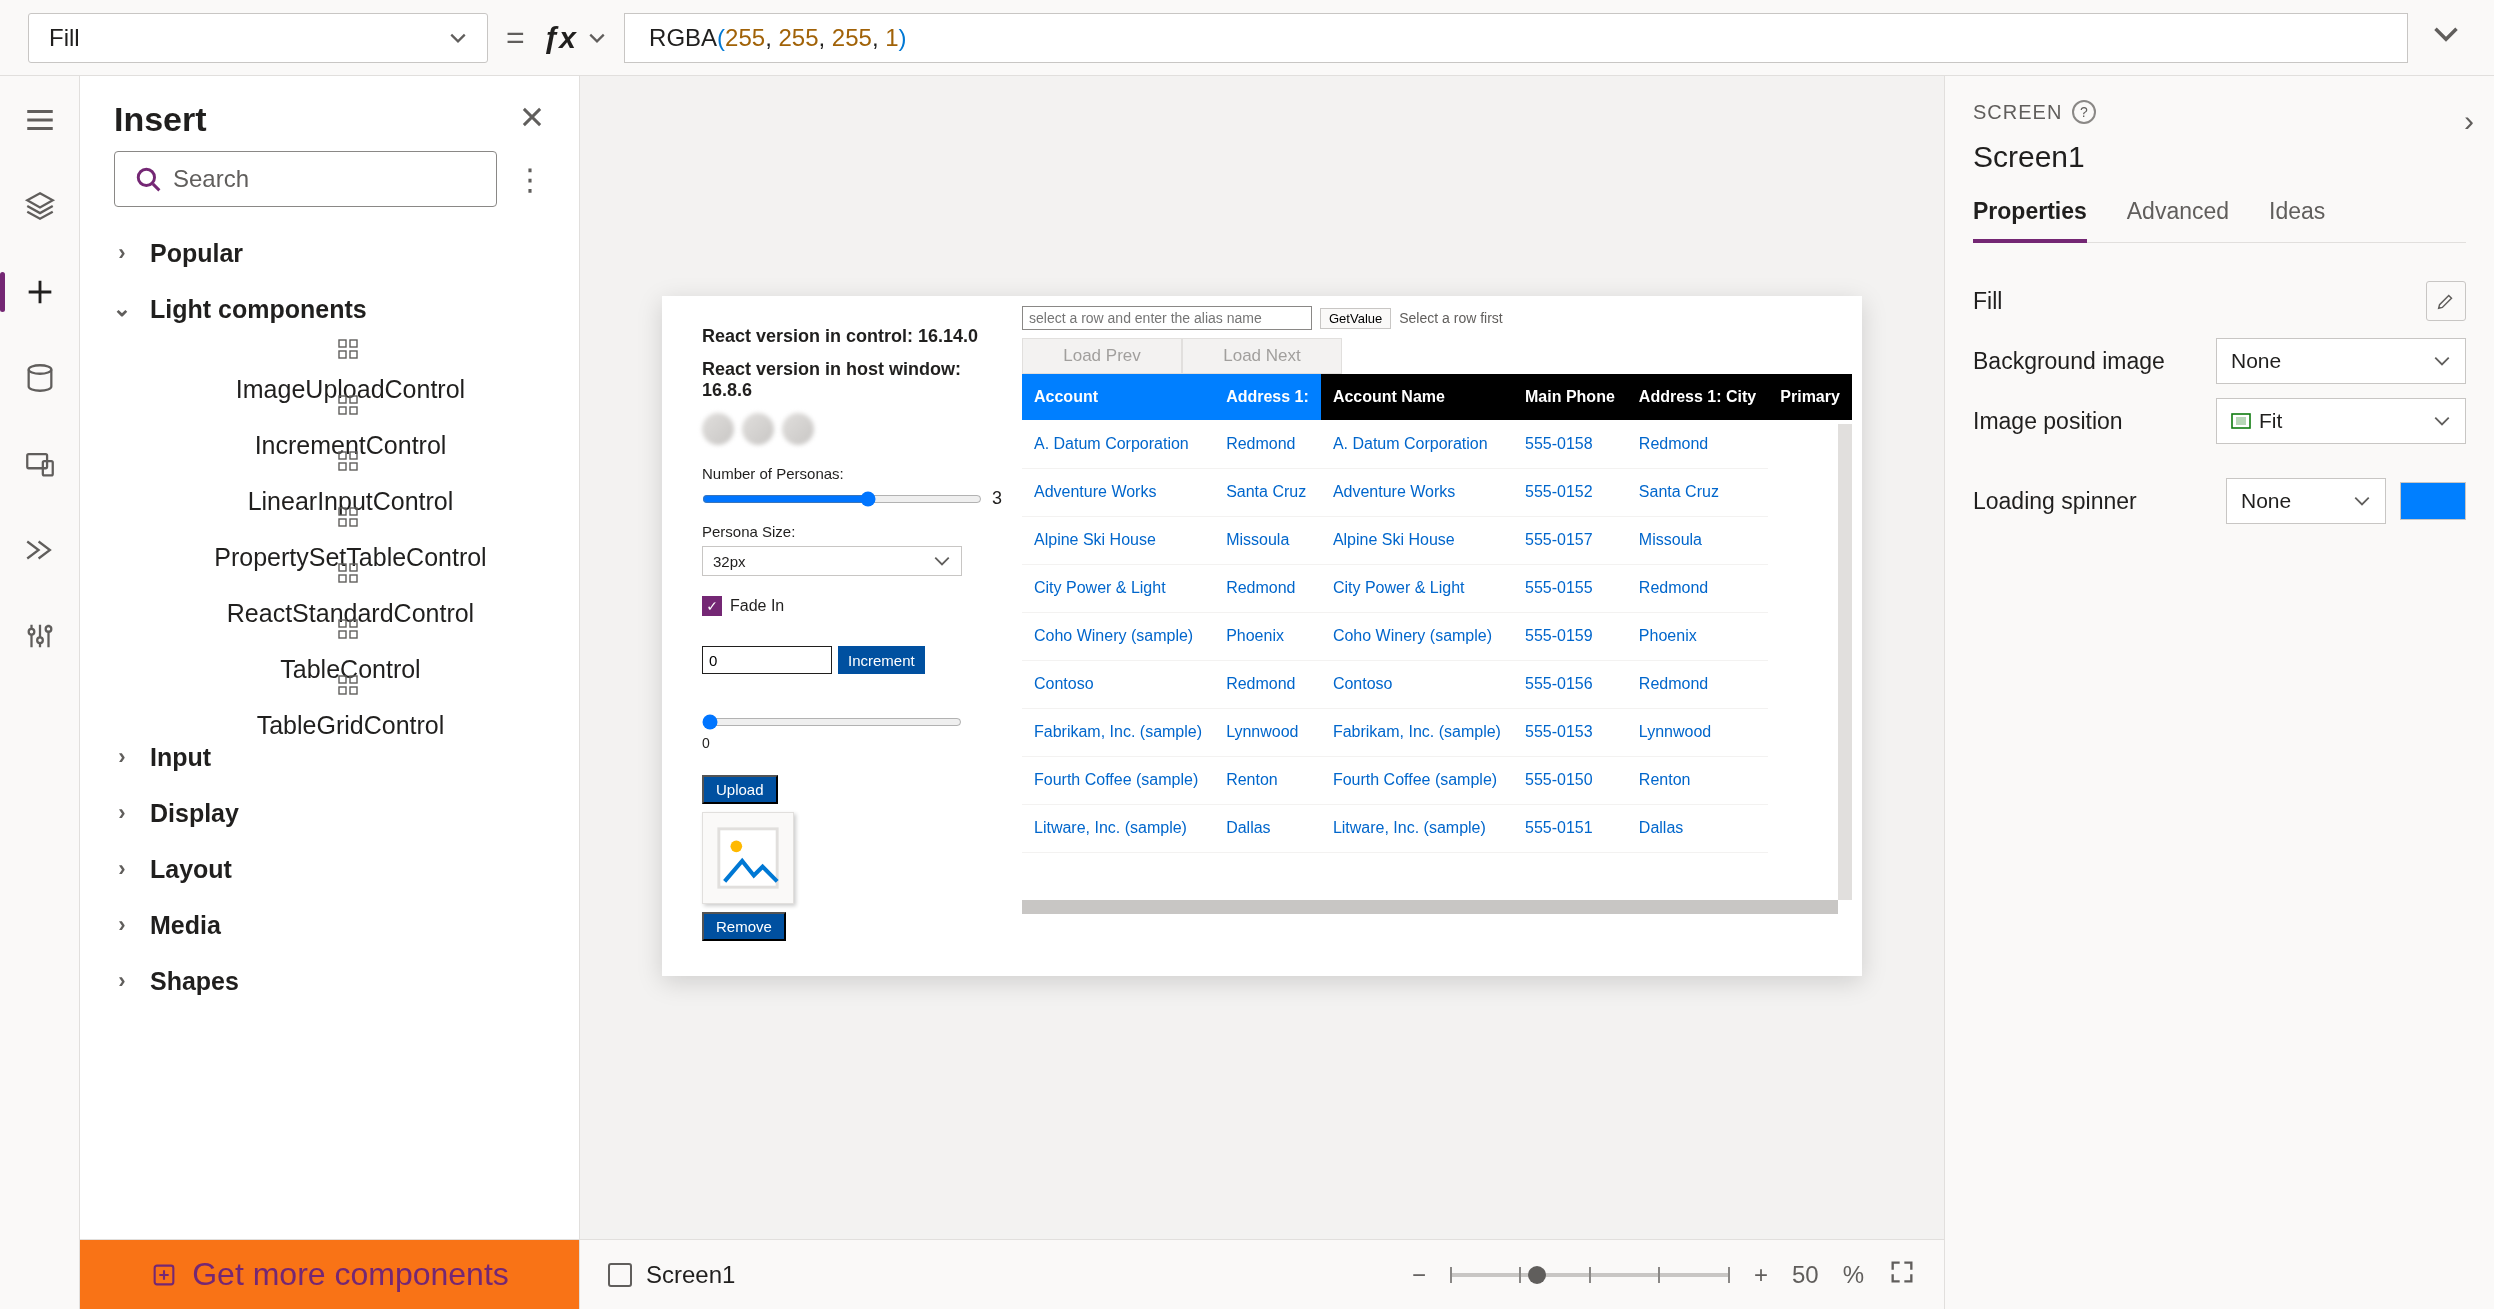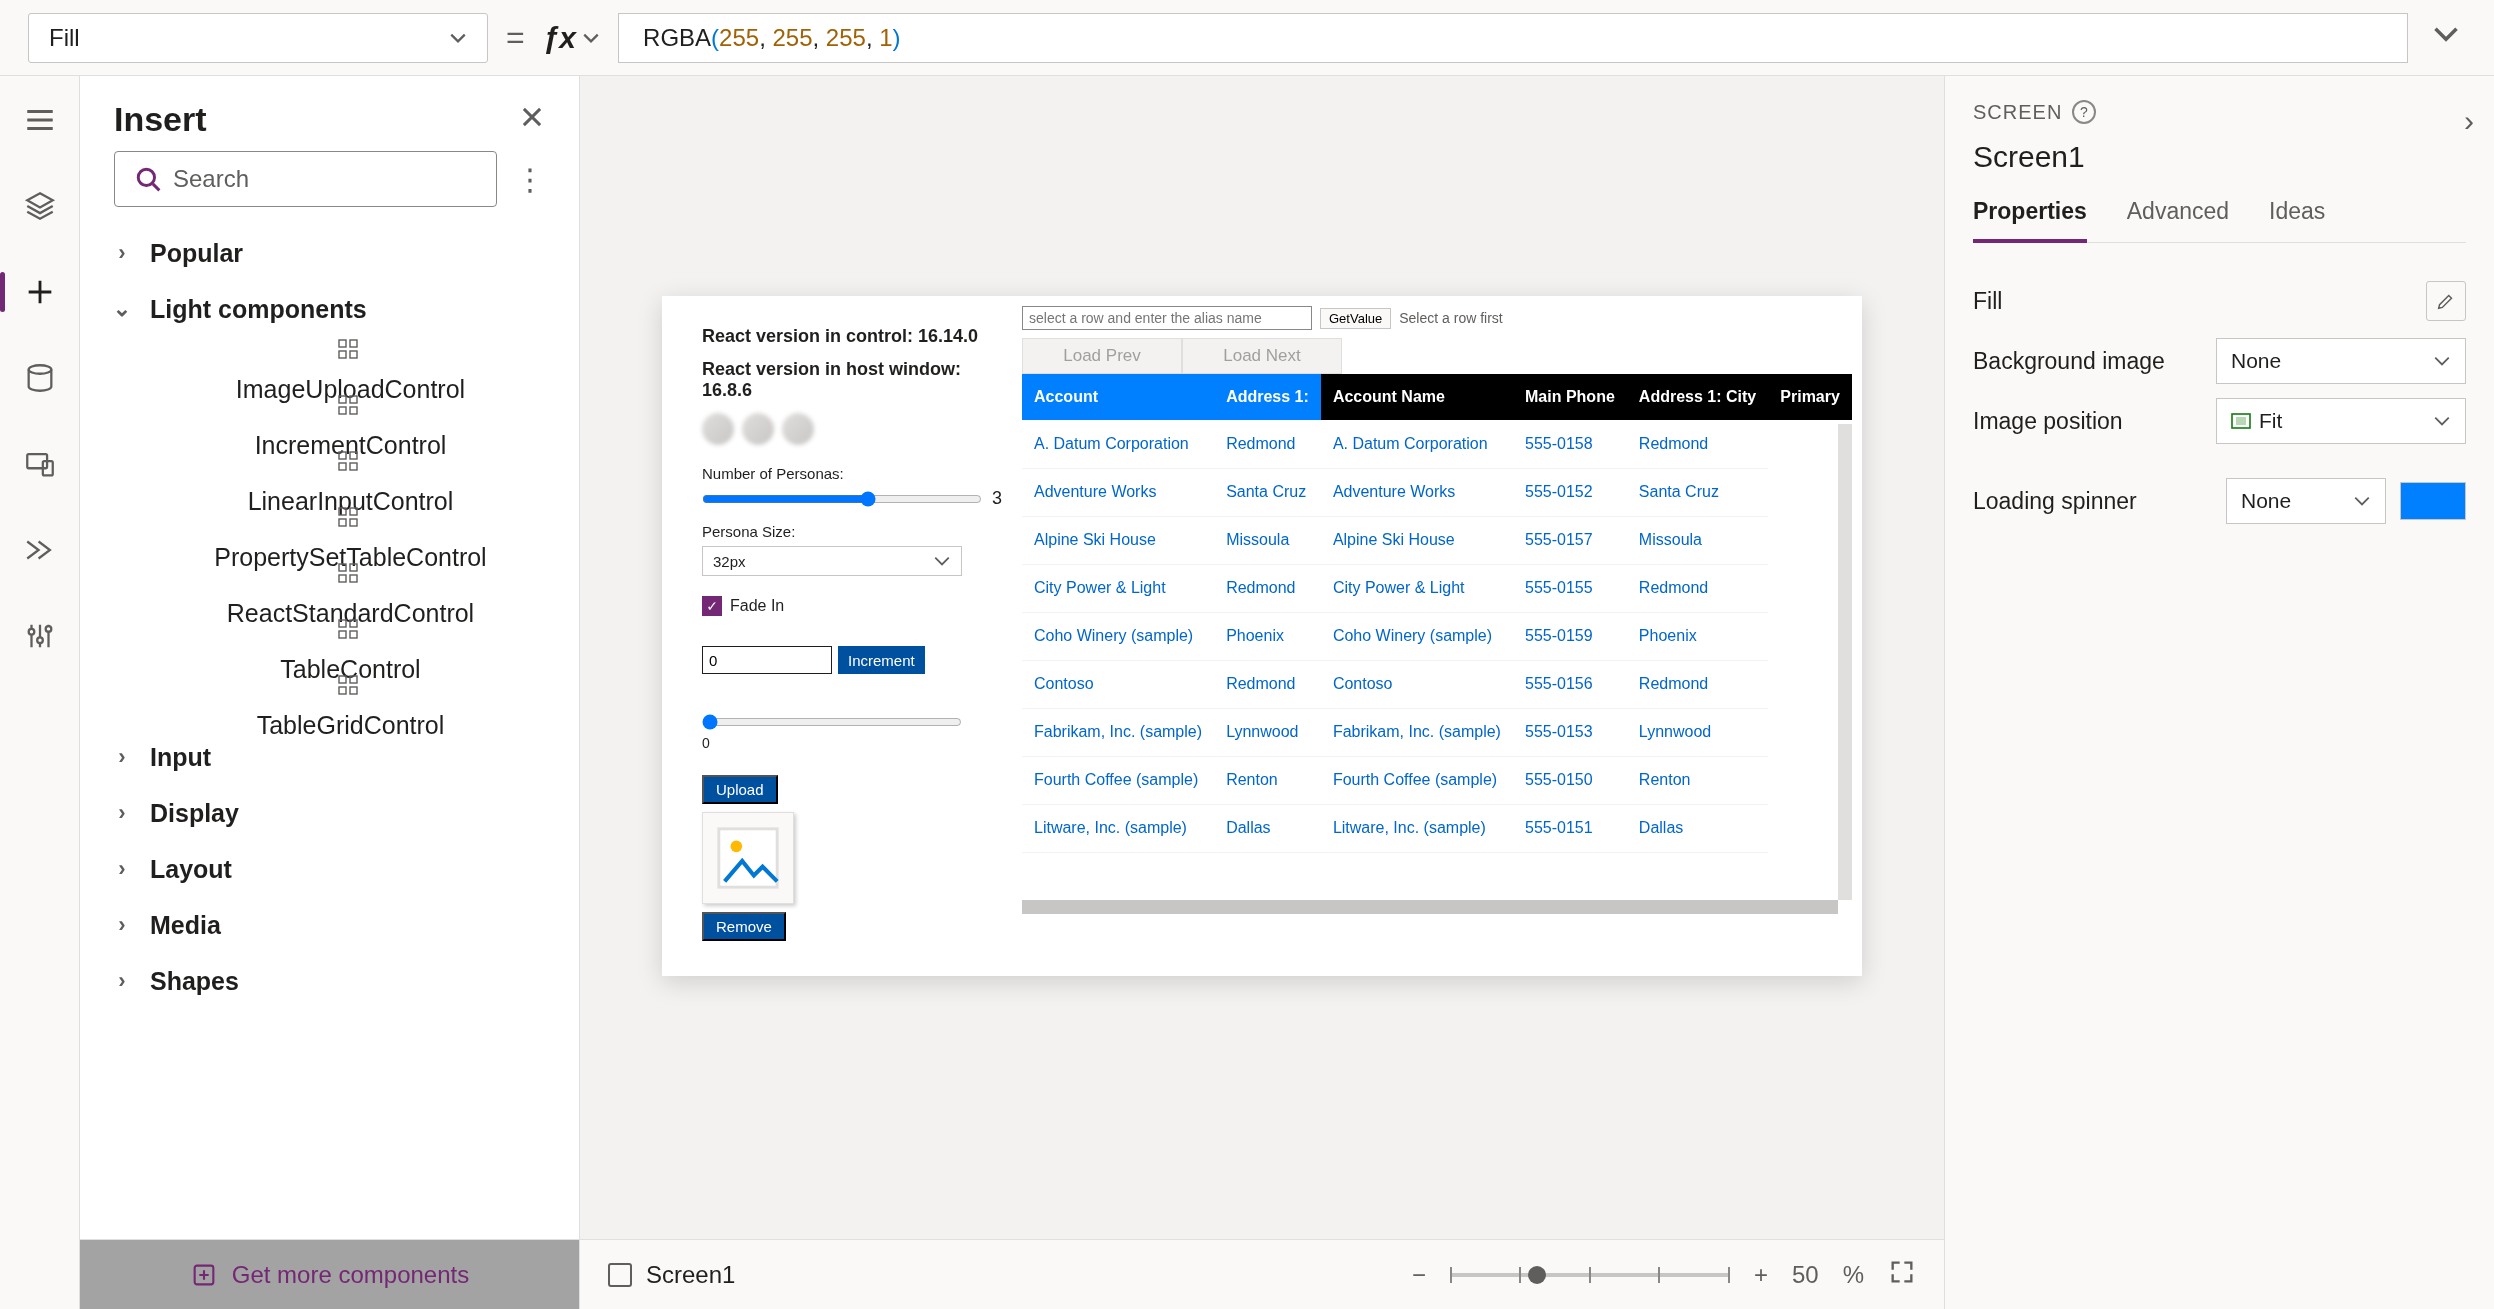--- a/index.html
+++ b/index.html
@@ -10,21 +10,21 @@
     position: absolute; top: 0; left: 0; right: 0; height: 76px;
     display: flex; align-items: center; gap: 18px; padding: 0 28px;
     background: #faf9f8; border-bottom: 1px solid #e1dfdd;
   }
   .property-select {
     width: 460px; height: 50px; background: #fff; border: 1px solid #c8c6c4;
     border-radius: 3px; display: flex; align-items: center; justify-content: space-between;
     padding: 0 20px; font-size: 24px; color: #201f1e;
   }
   .equals { font-size: 32px; color: #605e5c; }
-  .fx-label { font-size: 30px; font-style: italic; font-weight: 600; color: #201f1e; display:flex;align-items:center;gap:6px;justify-content:flex-end;}
+  .fx-label { font-size: 30px; font-style: italic; font-weight: 600; color: #201f1e; display:flex;align-items:center;gap:12px;justify-content:flex-end;}
   .fx-box {
     flex: 1; height: 50px; background: #fff; border: 1px solid #c8c6c4;
     display: flex; align-items: center; padding: 0 24px; font-size: 24px;
     font-family: Consolas, monospace;
   }
   .tok-fn   { color: #201f1e; }
   .tok-par  { color: #0078d4; }
   .tok-num  { color: #a16207; }
   .tok-sep  { color: #201f1e; }
   .expand-chev { width: 40px; text-align: center; font-size: 28px; color: #605e5c; }
@@ -60,21 +60,21 @@
     display:flex; align-items:center; gap:14px; height:56px; padding:0 20px 0 28px;
     font-size:25px; color:#201f1e;
   }
   .tree-row.cat { font-weight:600; }
   .tree-row .chev { width:28px; text-align:center; color:#605e5c; font-size:22px;}
   .tree-child { padding-left: 62px; font-weight: 400; flex-direction: column;}
   .tree-child .comp-icon{width:30px;display:inline-flex;}
   .get-more {
     position:absolute; bottom:0; left:0; right:0; height:70px;
     border-top:1px solid #e1dfdd; display:flex; align-items:center; justify-content:center;
-    gap:14px; color:#742774; font-size:24px; background:#a3a3a3;
+    gap:14px; color:#742774; font-size:32px; background:#f97316;
   }
 
   
   .canvas-area{
     position:absolute; top:76px; left:580px; right:550px; bottom:0;
     background:#f3f2f1; display:flex; flex-direction:column;
   }
   .canvas-scroll{flex:1; display:flex; align-items:flex-start; justify-content:center; padding-top:220px;}
   .app-preview{
     width:1200px; height:680px; background:#fff; box-shadow:0 6px 24px rgba(0,0,0,.15);

